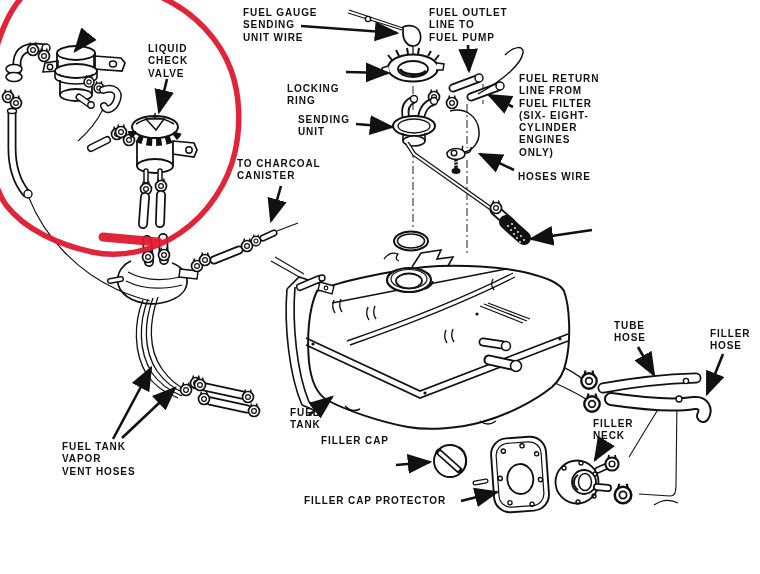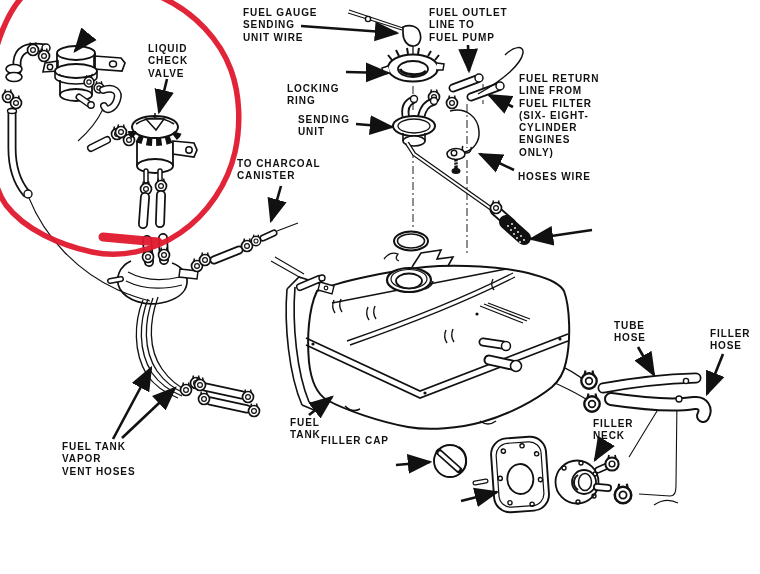--- a/index.html
+++ b/index.html
@@ -399,23 +399,24 @@
 (SIX- EIGHT-
 CYLINDER
 ENGINES
 ONLY)</div>
 <div class="lbl" style="left:237px;top:158px">TO CHARCOAL
 CANISTER</div>
 <div class="lbl" style="left:518px;top:171px">HOSES WIRE</div>
 <div class="lbl" style="left:62px;top:441px">FUEL TANK
 VAPOR
 VENT HOSES</div>
-<div class="lbl" style="left:290px;top:417px">FUEL
+<div class="lbl" style="left:290px;top:407px">FUEL
 TANK</div>
 <div class="lbl" style="left:614px;top:320px">TUBE
 HOSE</div>
 <div class="lbl" style="left:710px;top:328px">FILLER
 HOSE</div>
 <div class="lbl" style="left:593px;top:418px">FILLER
 NECK</div>
 <div class="lbl" style="left:321px;top:435px">FILLER CAP</div>
+<div class="lbl" style="left:304px;top:495px">FILLER CAP PROTECTOR</div>
 
 </div>
 
 </body></html>

